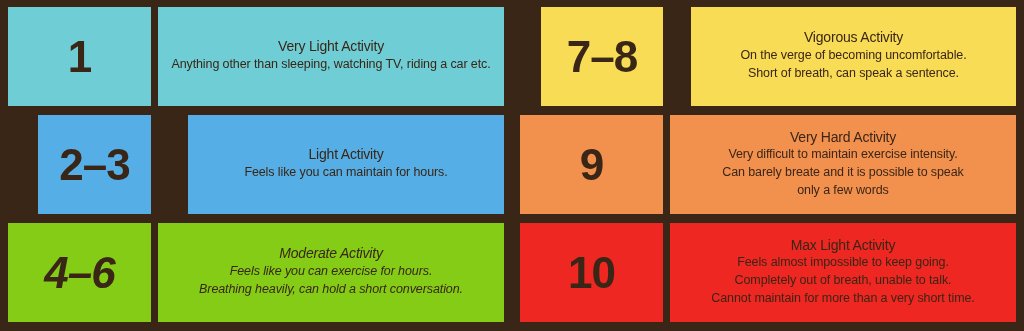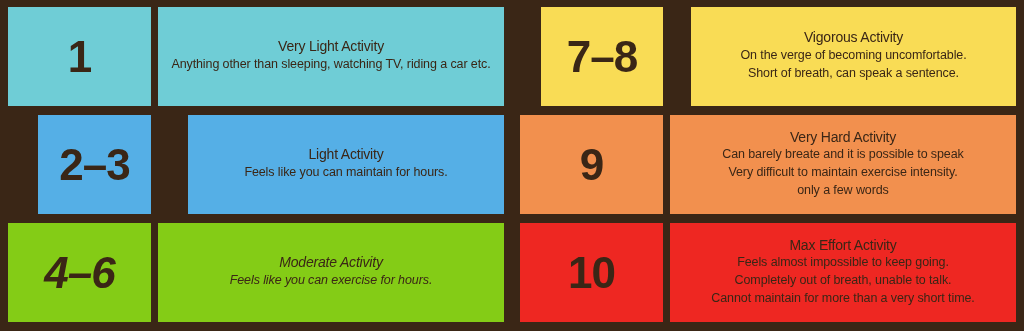--- a/index.html
+++ b/index.html
@@ -134,45 +134,46 @@
       </div>
     </div>
 
     <div class="zone">
       <div class="cell level c-orange">
         <span class="level-value">9</span>
       </div>
       <div class="cell info c-orange">
         <div class="info-title">Very Hard Activity</div>
         <div class="info-lines">
+          <span class="info-line">Very difficult to maintain exercise intensity.</span>
           <span class="info-line">Can barely breate and it is possible to speak</span>
-          <span class="info-line">Very difficult to maintain exercise intensity.</span>
           <span class="info-line">only a few words</span>
         </div>
       </div>
     </div>
 
     <div class="zone">
       <div class="cell level c-green">
         <span class="level-value">4–6</span>
       </div>
       <div class="cell info c-green">
         <div class="info-title">Moderate Activity</div>
         <div class="info-lines">
           <span class="info-line">Feels like you can exercise for hours.</span>
+          <span class="info-line">Breathing heavily, can hold a short conversation.</span>
         </div>
       </div>
     </div>
 
     <div class="zone">
       <div class="cell level c-red">
         <span class="level-value">10</span>
       </div>
       <div class="cell info c-red">
-        <div class="info-title">Max Effort Activity</div>
+        <div class="info-title">Max Light Activity</div>
         <div class="info-lines">
           <span class="info-line">Feels almost impossible to keep going.</span>
           <span class="info-line">Completely out of breath, unable to talk.</span>
           <span class="info-line">Cannot maintain for more than a very short time.</span>
         </div>
       </div>
     </div>
 
   </div>
 </div>

